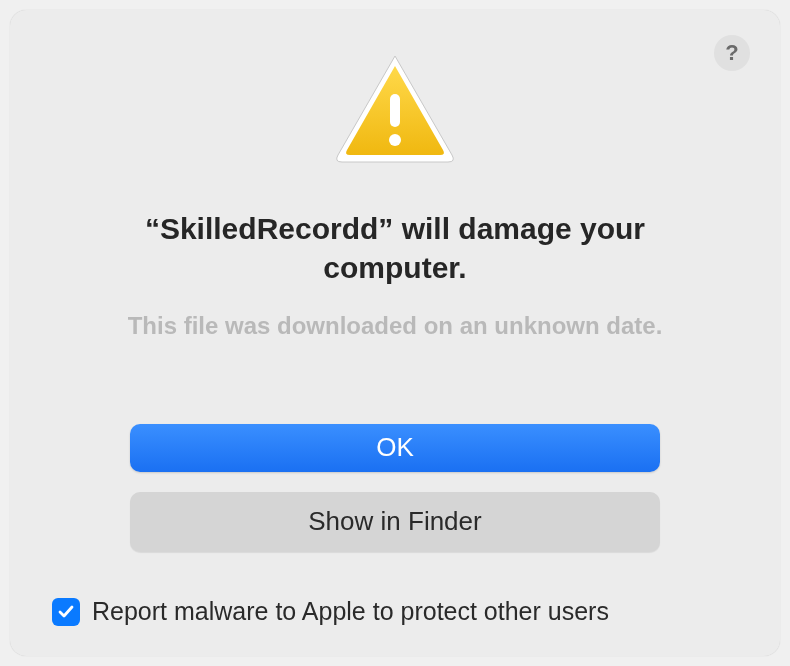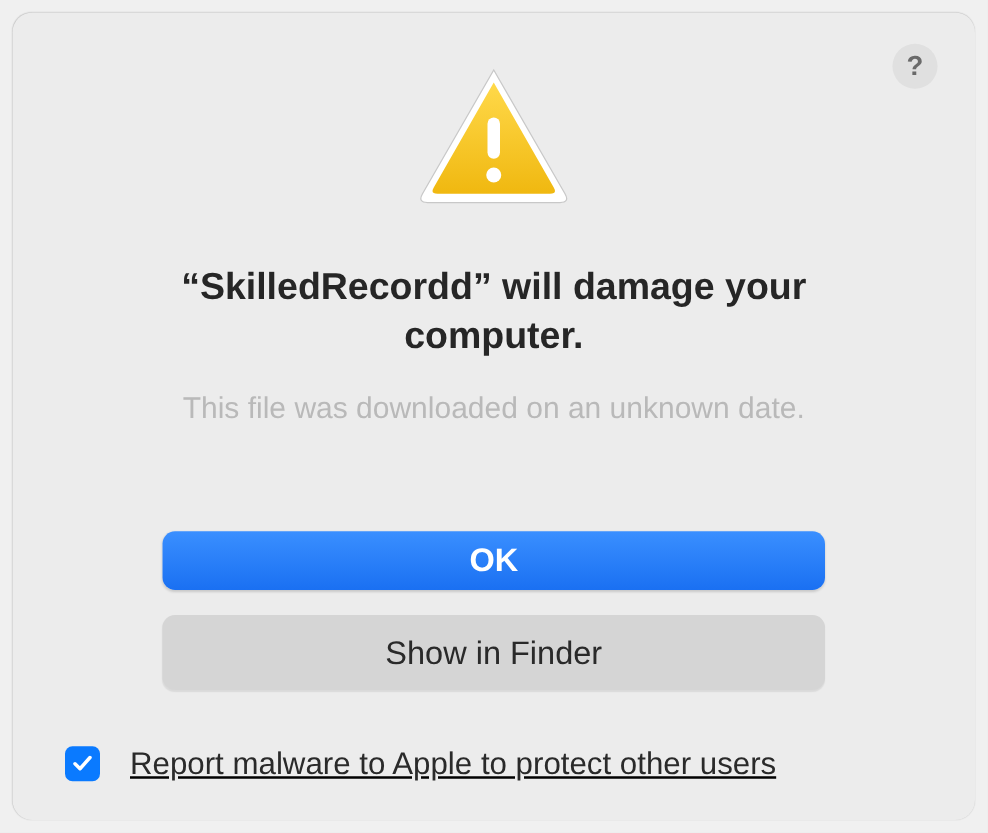--- a/index.html
+++ b/index.html
@@ -61,33 +61,33 @@
       text-align: center;
       line-height: 1.3;
       margin-bottom: 25px;
       max-width: 600px;
     }
     
     .subtitle {
       font-size: 24px;
       color: #b9b9b9;
       text-align: right;
-      font-weight: 400;
+      font-weight: 700;
       margin-bottom: 40px;
     }
     
     .button-primary {
       width: 530px;
       height: 60px;
       background: linear-gradient(180deg, #3a8fff 0%, #1a70f2 100%);
       border: none;
       border-radius: 10px;
       color: #ffffff;
       font-size: 26px;
-      font-weight: 700;
+      font-weight: 400;
       cursor: pointer;
       margin-bottom: 20px;
       box-shadow: 0 1px 2px rgba(0,0,0,0.15);
       margin-top: 44px;
     }
     
     .button-secondary {
       width: 530px;
       height: 76px;
       background: #d5d5d5;
@@ -96,25 +96,24 @@
       color: #2a2a2a;
       font-size: 26px;
       font-weight: 400;
       cursor: pointer;
       margin-bottom: 45px;
       box-shadow: 0 1px 1px rgba(0,0,0,0.08);
     }
     
     .checkbox-row {
       display: flex;
-      align-items: flex-start;
-      gap: 24px;
+      align-items: center;
+      gap: 12px;
       align-self: flex-start;
       padding-left: 12px;
-      text-decoration: underline;
     }
     
     .checkbox {
       width: 28px;
       height: 28px;
       background: #0a7aff;
       border-radius: 6px;
       display: flex;
       align-items: center;
       justify-content: center;

